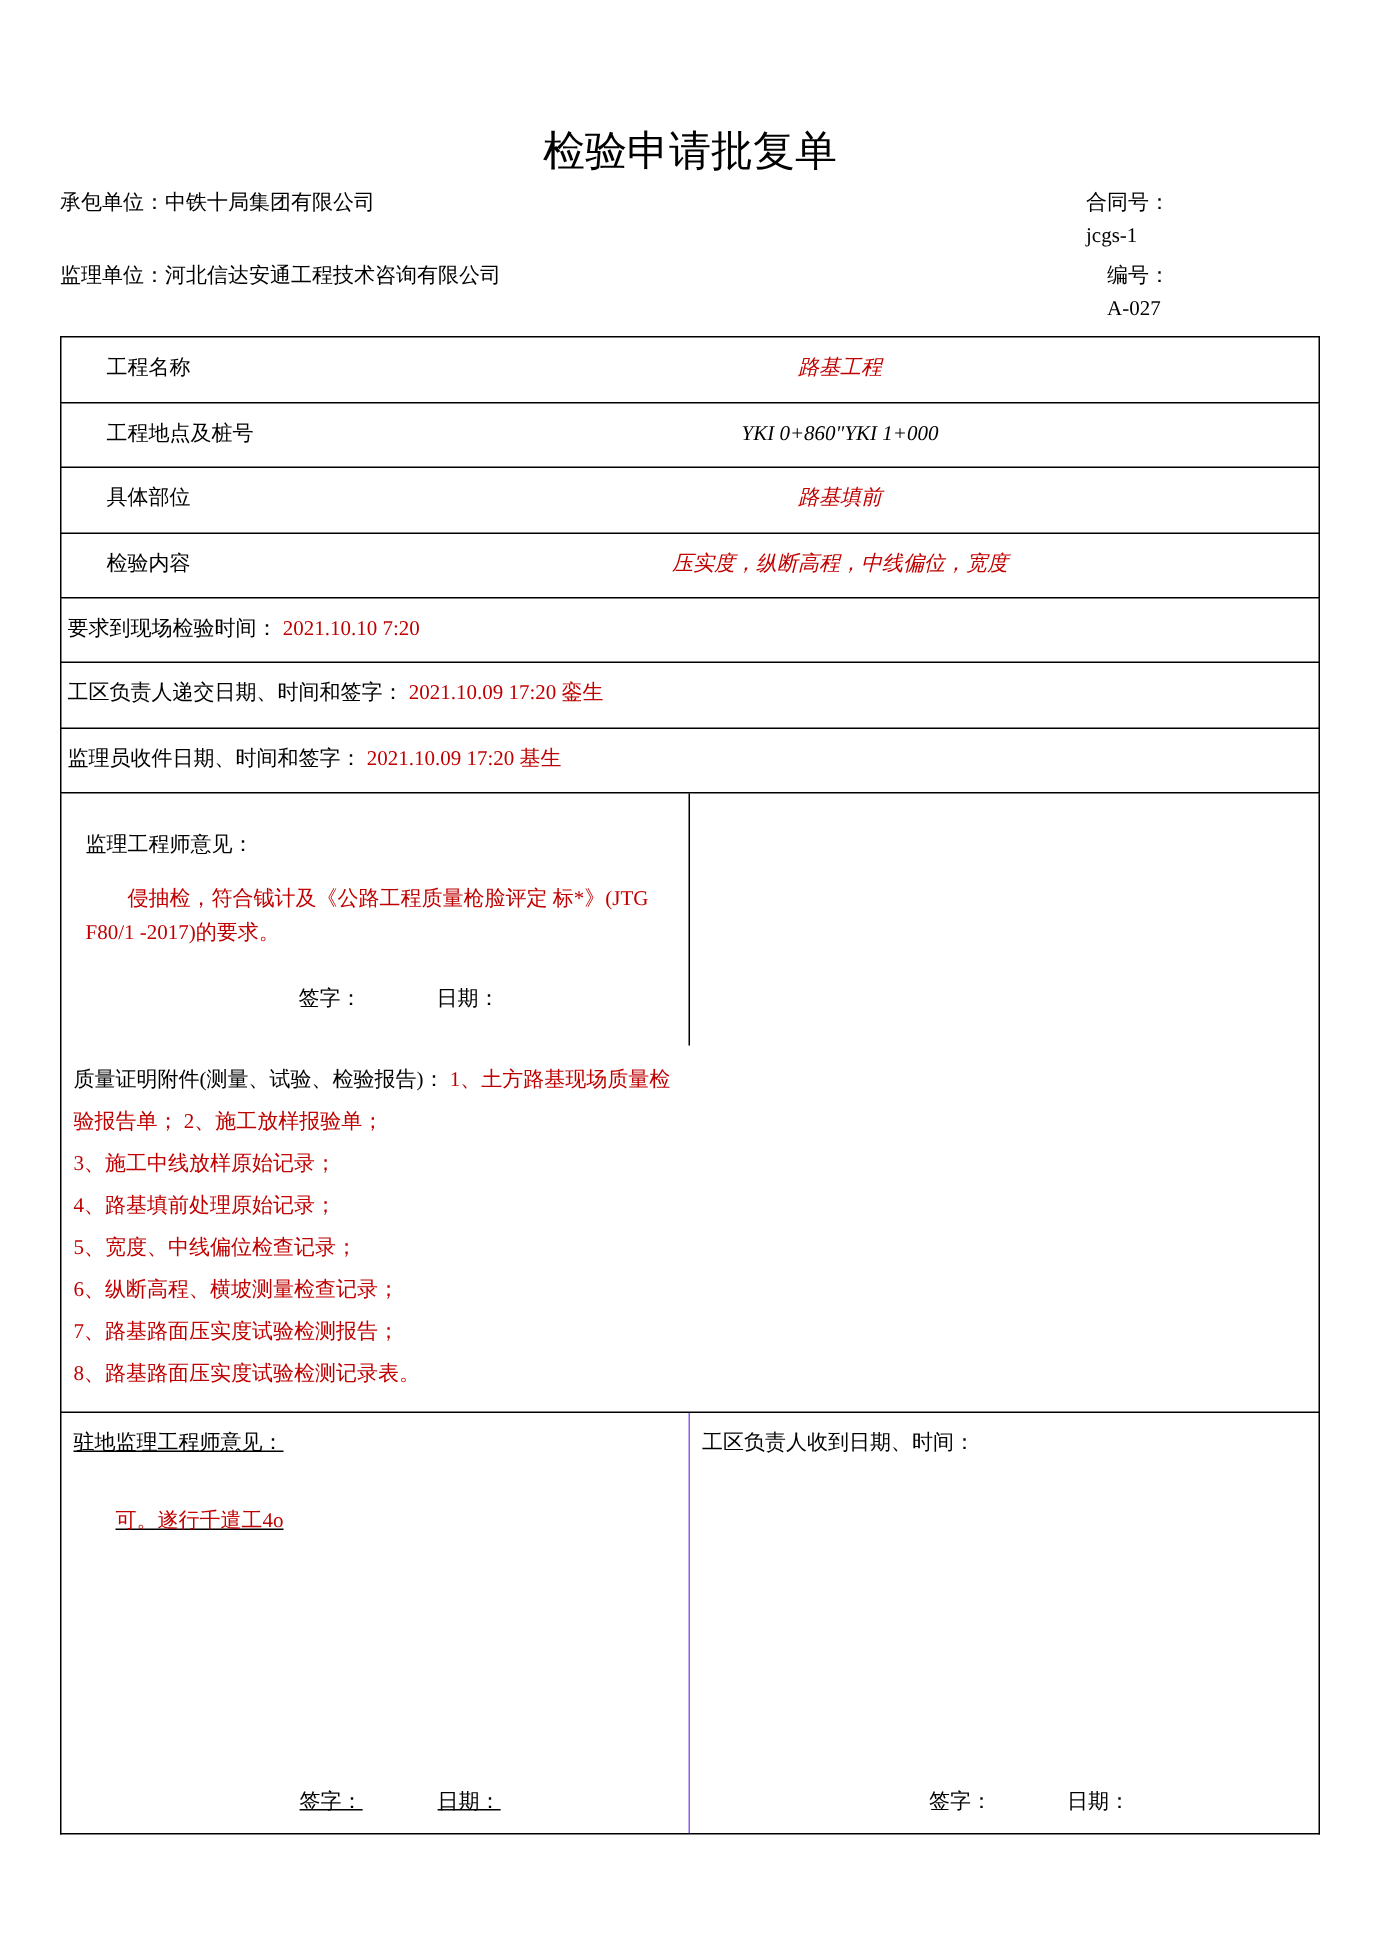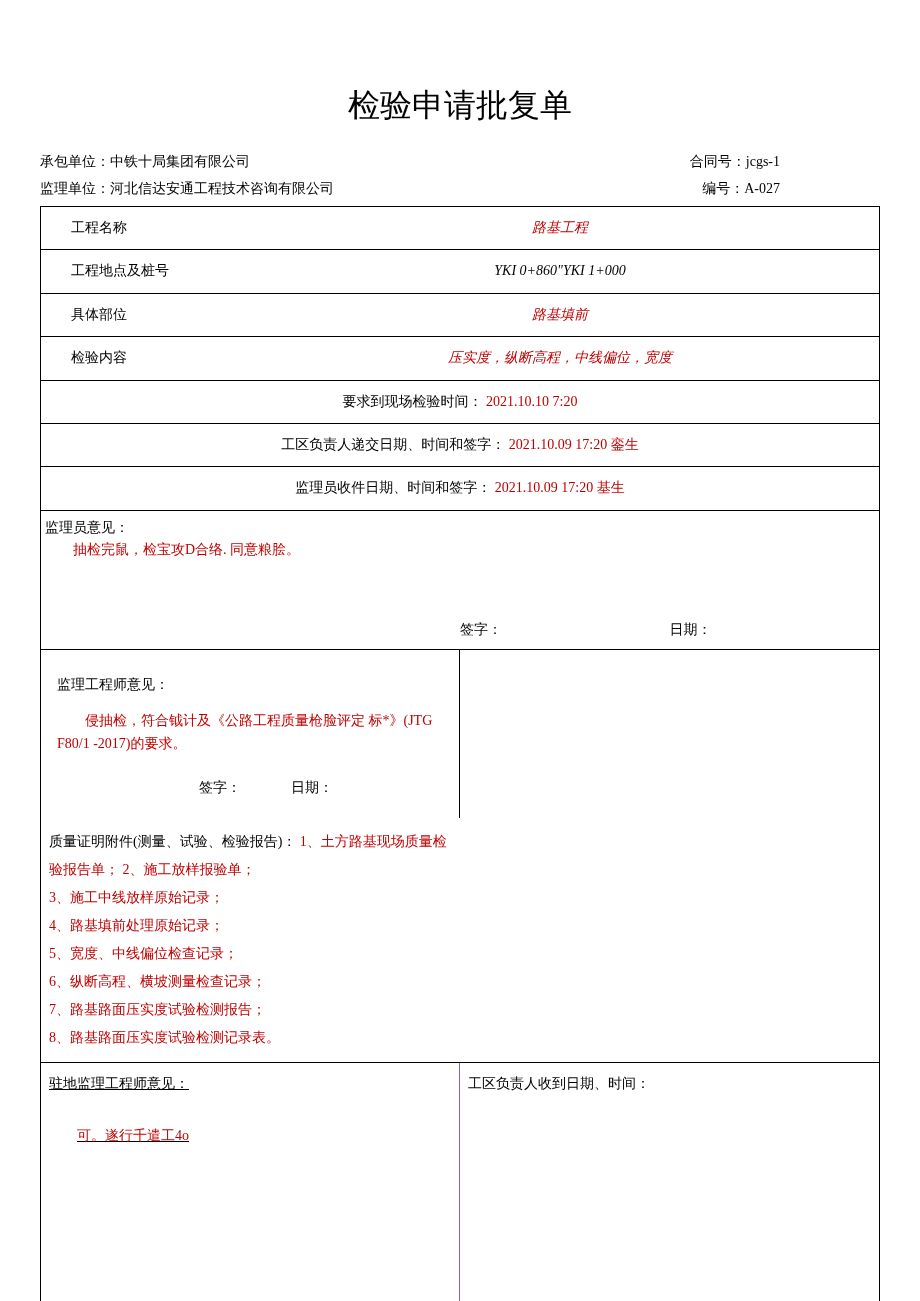--- a/index.html
+++ b/index.html
@@ -12,36 +12,36 @@
       background: #fff;
       color: #000;
       width: 920px;
       margin: 0 auto;
       padding: 80px 40px 40px 40px;
       font-size: 14px;
       line-height: 1.6;
     }
     .title {
       text-align: center;
-      font-size: 32px;
+      font-size: 28px;
       font-weight: normal;
-      margin-bottom: 20px;
     }
     .header-row {
       display: flex;
       justify-content: space-between;
       margin-bottom: 4px;
       padding: 0 0px;
     }
     .header-row .left {
       display: flex;
     }
     .header-row .right {
       display: flex;
       padding-right: 100px;
+      flex-direction: column;
     }
     table.main {
       width: 100%;
       border-collapse: collapse;
       margin-top: 6px;
       border-radius: 10px;
     }
     table.main td {
       border: 1px solid #000;
       vertical-align: top;
@@ -56,21 +56,20 @@
       border-right: none;
     }
     .row-kv .value-cell {
       flex: 1;
       text-align: center;
       padding: 10px;
       font-style: italic;
     }
     .row-full {
       padding: 10px 4px;
-      text-align: center;
     }
     .two-col {
       display: flex;
     }
     .two-col > div {
       width: 50%;
       padding: 10px 8px;
     }
     .two-col > div:first-child {
       border-right: 1px solid #000;
@@ -185,36 +184,20 @@
   <tr>
     <td class="row-full">
       <span>工区负责人递交日期、时间和签字：</span>
       <span class="value-red">2021.10.09 17:20 銮生</span>
     </td>
   </tr>
   <tr>
     <td class="row-full">
       <span>监理员收件日期、时间和签字：</span>
       <span class="value-red">2021.10.09 17:20 基生</span>
-    </td>
-  </tr>
-  <tr>
-    <td style="padding:0;">
-      <div class="opinion-block">
-        <div>监理员意见：</div>
-        <div class="indent value-red">抽检完鼠，检宝攻D合络. 同意粮脍。</div>
-      </div>
-      <div class="sig-row" style="padding-left:50%;">
-        <div style="flex:1;">
-          <span>签字：</span>
-        </div>
-        <div style="flex:1;">
-          <span>日期：</span>
-        </div>
-      </div>
     </td>
   </tr>
   <tr>
     <td style="padding:0;">
       <div class="two-col" style="min-height:320px;flex-direction:column;">
         <div style="display:flex;flex-direction:column;justify-content:space-between;">
           <div class="eng-opinion">
             <div>监理工程师意见：</div>
             <div class="value-red" style="margin-top:14px;text-indent:2em;">侵抽检，符合钺计及《公路工程质量枪脸评定 标*》(JTG F80/1 -2017)的要求。</div>
           </div>

